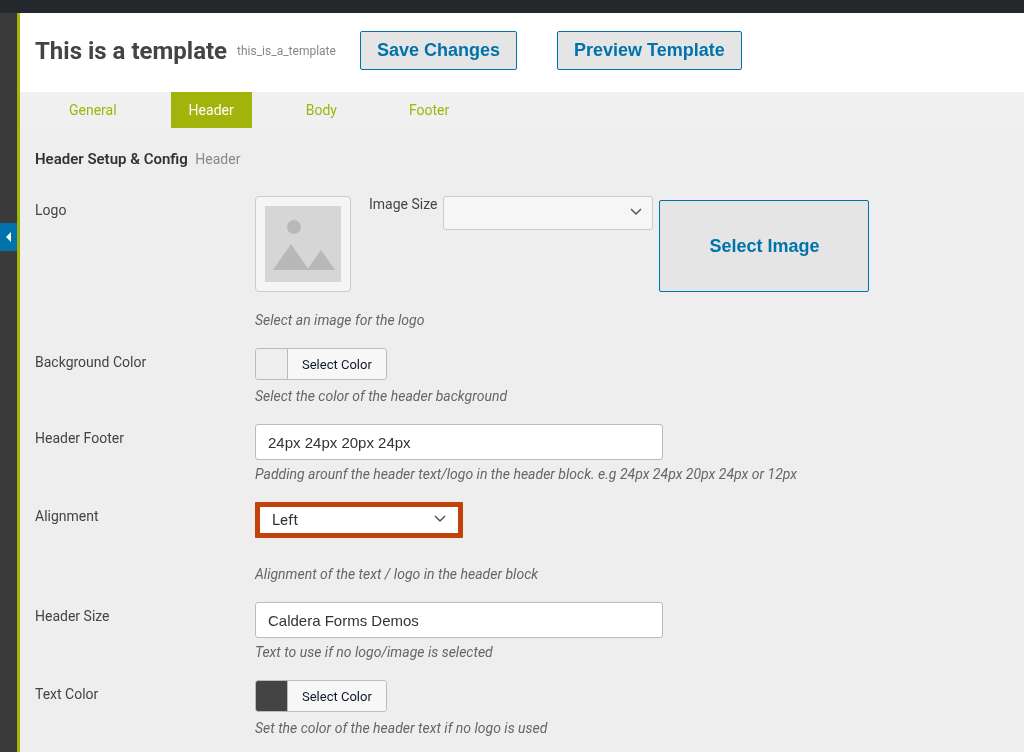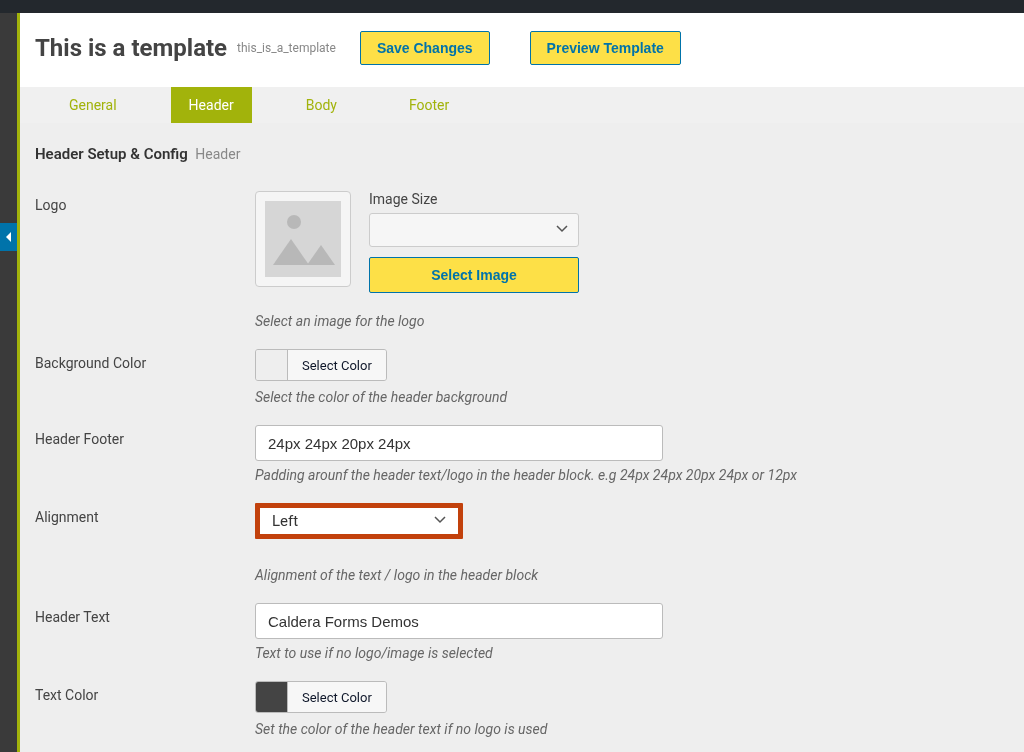--- a/index.html
+++ b/index.html
@@ -55,25 +55,25 @@
       font-size: 24px;
       font-weight: 700;
       color: #444;
     }
     .page-slug {
       font-size: 12px;
       color: #888;
       margin-right: 14px;
     }
     .btn {
-      background: #fde047;
+      background: #e5e5e5;
       border: 1px solid #0073aa;
       color: #0073aa;
       padding: 8px 16px;
-      font-size: 14px;
+      font-size: 18px;
       font-weight: 600;
       cursor: pointer;
       border-radius: 2px;
     }
     .btn + .btn { margin-left: 30px; }
     .tabs {
       background: #f0f0f0;
       display: flex;
       padding-left: 31px;
       gap: 36px;
@@ -174,21 +174,21 @@
     .thumb-inner .mtn2 {
       position: absolute;
       bottom: 12px; right: 6px;
       width: 0; height: 0;
       border-left: 14px solid transparent;
       border-right: 14px solid transparent;
       border-bottom: 20px solid #b8b8b8;
     }
     .media-controls {
       display: flex;
-      flex-direction: column;
+      flex-direction: row;
       gap: 6px;
     }
     .mini-label {
       font-size: 14px;
       color: #444;
     }
     .select-wrap {
       position: relative;
       width: 210px;
       border: 1px solid #ccc;
@@ -354,21 +354,21 @@
                 <svg viewBox="0 0 12 12">
                     <path d="M1 3 L6 8 L11 3" fill="none" stroke="#555" stroke-width="1.5"></path>
                   </svg>
               </span>
             </div>
             <div class="helper-text" style="margin-top:28px;">Alignment of the text / logo in the header block</div>
           </div>
         </div>
 
         <div class="form-row">
-          <div class="form-label">Header Text</div>
+          <div class="form-label">Header Size</div>
           <div class="form-field">
             <input type="text" class="text-input" value="Caldera Forms Demos" style="">
             <div class="helper-text">Text to use if no logo/image is selected</div>
           </div>
         </div>
 
         <div class="form-row">
           <div class="form-label">Text Color</div>
           <div class="form-field">
             <div class="color-picker">

